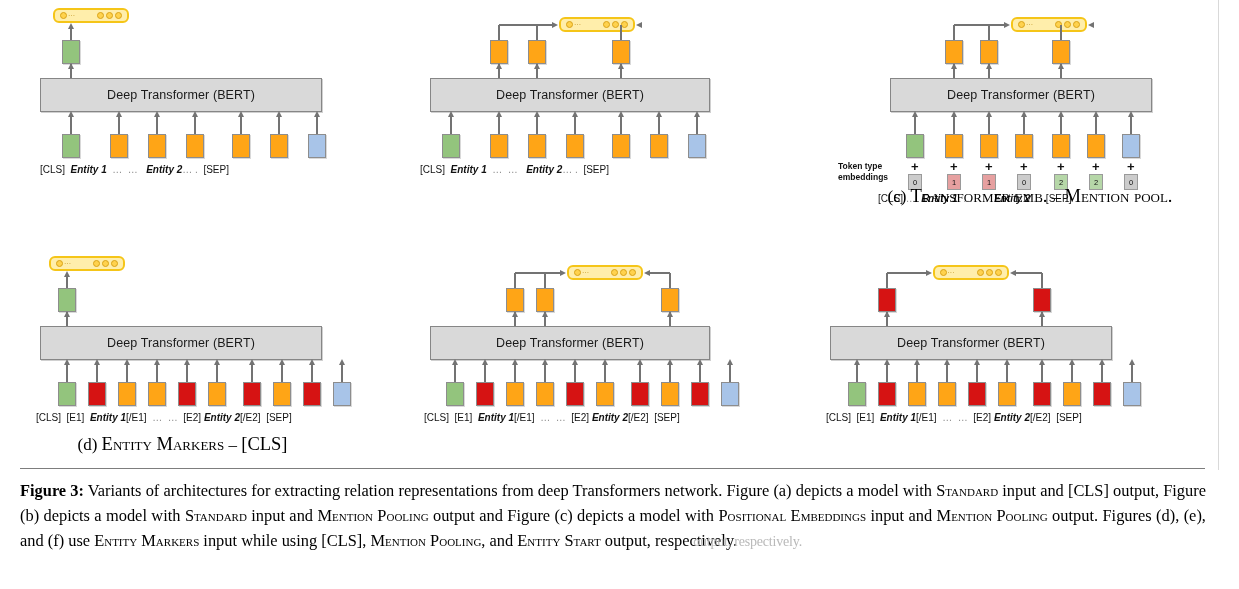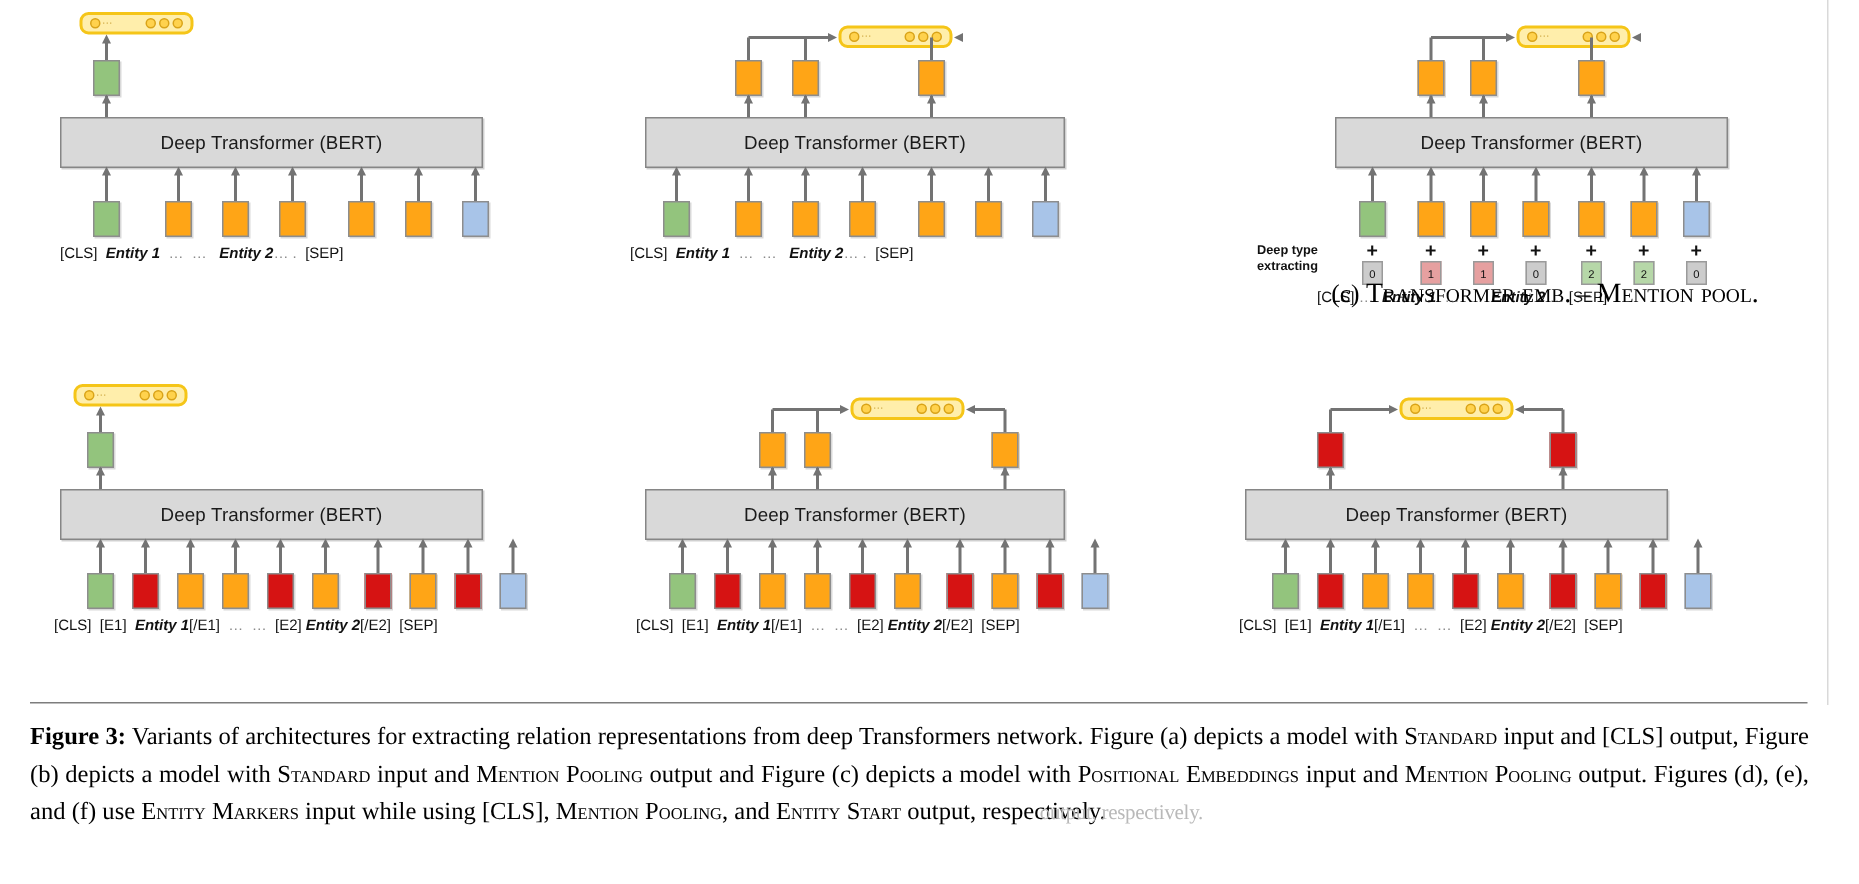--- a/index.html
+++ b/index.html
@@ -264,22 +264,22 @@
       <div class="tok c-orange" style="left: 1052px; top: 134px; width: 18px; height: 24px;"></div>
       <div class="vline" style="left: 1060.25px; top: 116px; height: 18px;"></div>
       <div class="arrowup" style="left: 1057.5px; top: 111px;"></div>
       <div class="tok c-orange" style="left: 1087px; top: 134px; width: 18px; height: 24px;"></div>
       <div class="vline" style="left: 1095.25px; top: 116px; height: 18px;"></div>
       <div class="arrowup" style="left: 1092.5px; top: 111px;"></div>
       <div class="tok c-blue" style="left: 1122px; top: 134px; width: 18px; height: 24px;"></div>
       <div class="vline" style="left: 1130.25px; top: 116px; height: 18px;"></div>
       <div class="arrowup" style="left: 1127.5px; top: 111px;"></div>
       <div class="tt-label" style="left: 838px; top: 161px; width: 64px;">
-        <div>Deep type</div>
-        <div>extracting</div>
+        <div>Token type</div>
+        <div>embeddings</div>
       </div>
       <div class="plus" style="left: 911px; top: 160px;">+</div>
       <div class="ttbox c-gray" style="left: 908px; top: 174px; width: 14px; height: 16px;">0</div>
       <div class="plus" style="left: 950px; top: 160px;">+</div>
       <div class="ttbox c-pink" style="left: 947px; top: 174px; width: 14px; height: 16px;">1</div>
       <div class="plus" style="left: 985px; top: 160px;">+</div>
       <div class="ttbox c-pink" style="left: 982px; top: 174px; width: 14px; height: 16px;">1</div>
       <div class="plus" style="left: 1020px; top: 160px;">+</div>
       <div class="ttbox c-gray" style="left: 1017px; top: 174px; width: 14px; height: 16px;">0</div>
       <div class="plus" style="left: 1057px; top: 160px;">+</div>
@@ -356,20 +356,21 @@
       <div class="outvec" style="left: 49px; top: 8px; width: 76px; height: 15px;">
         <div class="dot"></div>
         <div class="ell">···</div>
         <div class="gap"></div>
         <div class="dot" style="margin-left: 2px;"></div>
         <div class="dot" style="margin-left: 2px;"></div>
         <div class="dot" style="margin-left: 2px;"></div>
       </div>
       <div class="vline" style="left: 66.25px; top: 28px; height: 12px;"></div>
       <div class="arrowup" style="left: 63.5px; top: 23px;"></div>
+      <div class="subcap" style="left: 10px; top: 186px; width: 345px;"><span>(d)</span> <span class="sc">Entity Markers</span> <span>–</span> <span class="sc">[CLS]</span></div>
     </div>
     <div class="panel" style="left: 0px; top: 248px; width: 1239px; height: 230px;">
       <div class="transformer" style="left: 430px; top: 78px; width: 280px; height: 34px; font-size: 12.5px;">
         <span>Deep Transformer (BERT)</span>
       </div>
       <div class="tok c-green" style="left: 446px; top: 134px; width: 18px; height: 24px;"></div>
       <div class="vline" style="left: 454.25px; top: 116px; height: 18px;"></div>
       <div class="arrowup" style="left: 451.5px; top: 111px;"></div>
       <div class="tok c-red" style="left: 476px; top: 134px; width: 18px; height: 24px;"></div>
       <div class="vline" style="left: 484.25px; top: 116px; height: 18px;"></div>

